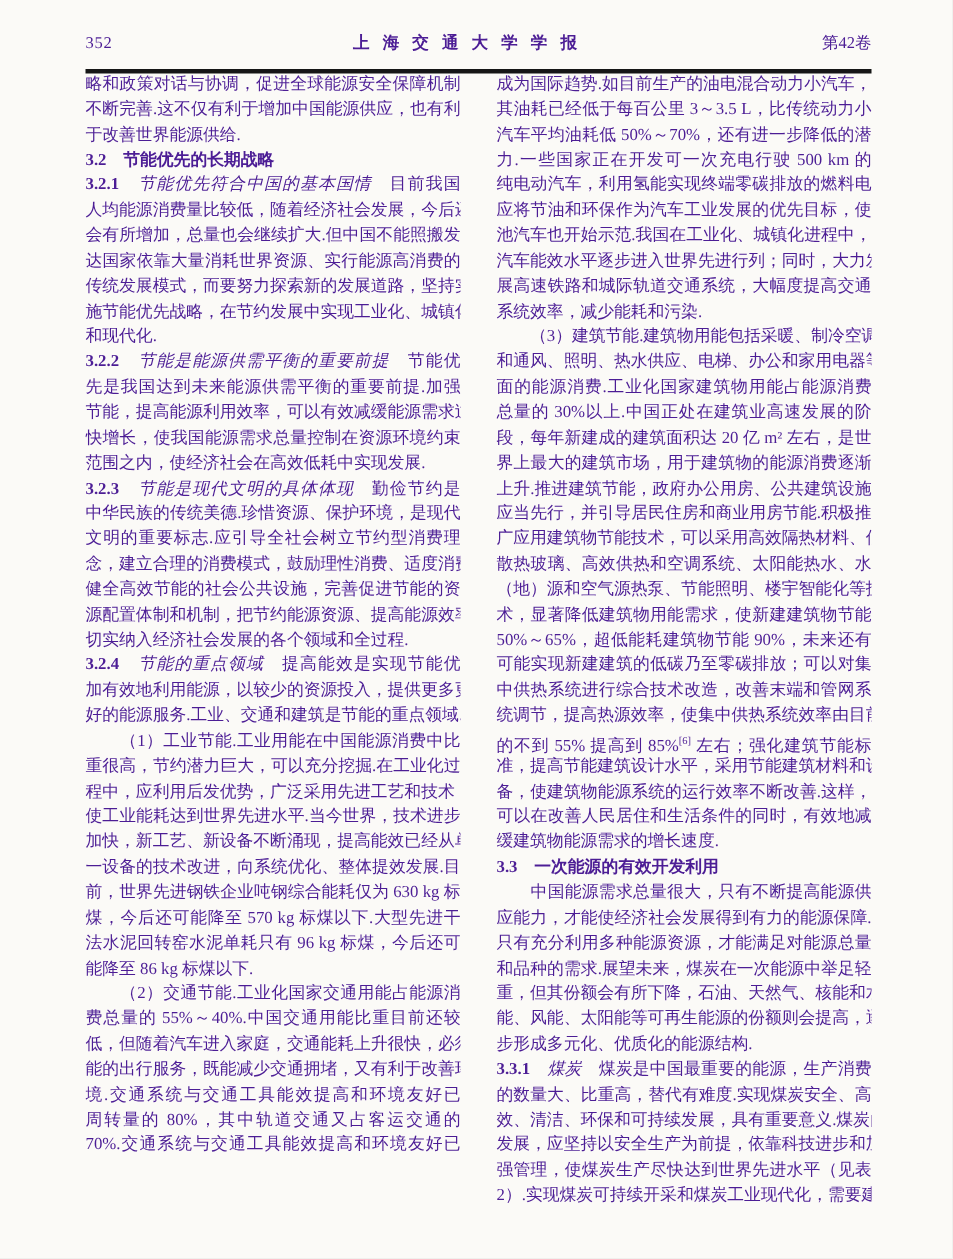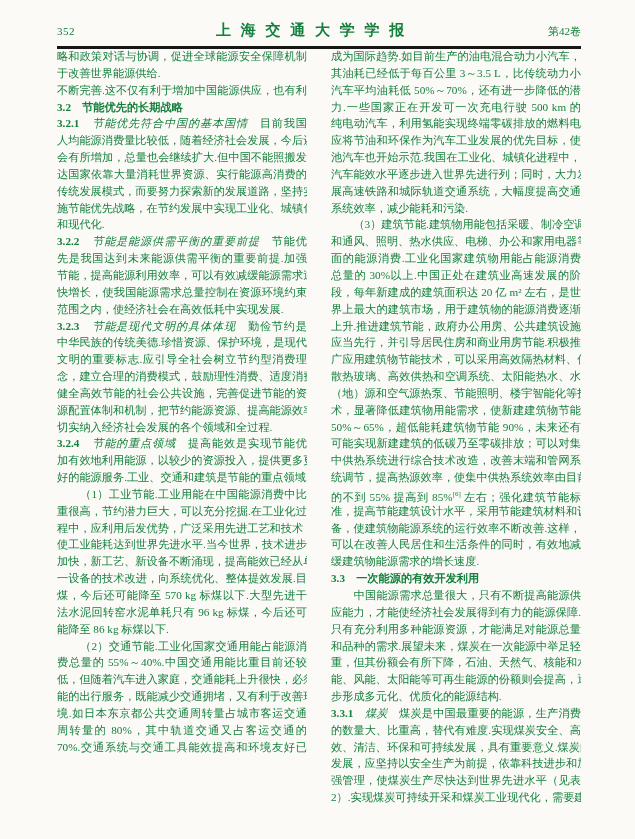--- a/index.html
+++ b/index.html
@@ -2,29 +2,29 @@
 <html><head>
 <meta charset="utf-8">
 <style>
   html,body { margin:0; padding:0; background:#e8e8e6; }
   .page {
     position:relative;
     width:635px; height:839px;
     margin:0 auto;
     background:#fbfaf7;
     font-family:"Liberation Serif","DejaVu Serif",serif;
-    color:#15803d;
+    color:#4c1d95;
     overflow:hidden;
   }
   .header-row {
     position:absolute; left:57px; top:21px; width:524px;
     display:flex; justify-content:space-between; align-items:baseline;
   }
   .page-number { font-size:11px; letter-spacing:0.5px; }
-  .journal-title { font-size:15px; font-weight:bold; letter-spacing:3px; white-space:nowrap; }
+  .journal-title { font-size:11px; font-weight:bold; letter-spacing:3px; white-space:nowrap; }
   .volume-label { font-size:11px;text-align:center; }
   .header-rule {
     position:absolute; left:57px; top:46px; width:524px; height:2.6px;
     background:#161616;
   }
   .col {
     position:absolute; top:48px; width:250px;
   }
   .col-left  { left:57px; }
   .col-right { left:331px; }
@@ -45,22 +45,22 @@
 
 <div class="page">
   <div class="header-row">
     <span class="page-number">352</span>
     <span class="journal-title">上 海 交 通 大 学 学 报</span>
     <span class="volume-label">第42卷</span>
   </div>
   <div class="header-rule"></div>
   <div class="col col-left" id="col-left">
       <div class="line"><span class="seg-regular">略和政策对话与协调，促进全球能源安全保障机制</span></div>
+      <div class="line"><span class="seg-regular">不断完善.这不仅有利于增加中国能源供应，也有利</span></div>
       <div class="line no-just"><span class="seg-regular">于改善世界能源供给.</span></div>
-      <div class="line"><span class="seg-regular">不断完善.这不仅有利于增加中国能源供应，也有利</span></div>
       <div class="line no-just"><span class="seg-bold">3.2　节能优先的长期战略</span></div>
       <div class="line"><span class="seg-bold">3.2.1</span><span class="seg-kai">　节能优先符合中国的基本国情</span><span class="seg-regular">　目前我国</span></div>
       <div class="line"><span class="seg-regular">人均能源消费量比较低，随着经济社会发展，今后还</span></div>
       <div class="line"><span class="seg-regular">会有所增加，总量也会继续扩大.但中国不能照搬发</span></div>
       <div class="line"><span class="seg-regular">达国家依靠大量消耗世界资源、实行能源高消费的</span></div>
       <div class="line"><span class="seg-regular">传统发展模式，而要努力探索新的发展道路，坚持实</span></div>
       <div class="line"><span class="seg-regular">施节能优先战略，在节约发展中实现工业化、城镇化</span></div>
       <div class="line no-just"><span class="seg-regular">和现代化.</span></div>
       <div class="line"><span class="seg-bold">3.2.2</span><span class="seg-kai">　节能是能源供需平衡的重要前提</span><span class="seg-regular">　节能优</span></div>
       <div class="line"><span class="seg-regular">先是我国达到未来能源供需平衡的重要前提.加强</span></div>
@@ -76,28 +76,29 @@
       <div class="line no-just"><span class="seg-regular">切实纳入经济社会发展的各个领域和全过程.</span></div>
       <div class="line"><span class="seg-bold">3.2.4</span><span class="seg-kai">　节能的重点领域</span><span class="seg-regular">　提高能效是实现节能优</span></div>
       <div class="line"><span class="seg-regular">加有效地利用能源，以较少的资源投入，提供更多更</span></div>
       <div class="line no-just"><span class="seg-regular">好的能源服务.工业、交通和建筑是节能的重点领域.</span></div>
       <div class="line"><span class="seg-regular">　　（1）工业节能.工业用能在中国能源消费中比</span></div>
       <div class="line"><span class="seg-regular">重很高，节约潜力巨大，可以充分挖掘.在工业化过</span></div>
       <div class="line"><span class="seg-regular">程中，应利用后发优势，广泛采用先进工艺和技术，</span></div>
       <div class="line"><span class="seg-regular">使工业能耗达到世界先进水平.当今世界，技术进步</span></div>
       <div class="line"><span class="seg-regular">加快，新工艺、新设备不断涌现，提高能效已经从单</span></div>
       <div class="line"><span class="seg-regular">一设备的技术改进，向系统优化、整体提效发展.目</span></div>
+      <div class="line"><span class="seg-regular">前，世界先进钢铁企业吨钢综合能耗仅为 630 kg 标</span></div>
       <div class="line"><span class="seg-regular">煤，今后还可能降至 570 kg 标煤以下.大型先进干</span></div>
       <div class="line"><span class="seg-regular">法水泥回转窑水泥单耗只有 96 kg 标煤，今后还可</span></div>
       <div class="line no-just"><span class="seg-regular">能降至 86 kg 标煤以下.</span></div>
       <div class="line"><span class="seg-regular">　　（2）交通节能.工业化国家交通用能占能源消</span></div>
       <div class="line"><span class="seg-regular">费总量的 55%～40%.中国交通用能比重目前还较</span></div>
       <div class="line"><span class="seg-regular">低，但随着汽车进入家庭，交通能耗上升很快，必须</span></div>
       <div class="line"><span class="seg-regular">能的出行服务，既能减少交通拥堵，又有利于改善环</span></div>
-      <div class="line"><span class="seg-regular">境.如日本东京都公共交通周转量占城市客运交通</span></div>
+      <div class="line"><span class="seg-regular">境.交通系统与交通工具能效提高和环境友好已</span></div>
       <div class="line"><span class="seg-regular">周转量的 80%，其中轨道交通又占客运交通的</span></div>
       <div class="line"><span class="seg-regular">70%.交通系统与交通工具能效提高和环境友好已</span></div>
     </div>
   <div class="col col-right" id="col-right">
       <div class="line"><span class="seg-regular">成为国际趋势.如目前生产的油电混合动力小汽车，</span></div>
       <div class="line"><span class="seg-regular">其油耗已经低于每百公里 3～3.5 L，比传统动力小</span></div>
       <div class="line"><span class="seg-regular">汽车平均油耗低 50%～70%，还有进一步降低的潜</span></div>
       <div class="line"><span class="seg-regular">力.一些国家正在开发可一次充电行驶 500 km 的</span></div>
       <div class="line"><span class="seg-regular">纯电动汽车，利用氢能实现终端零碳排放的燃料电</span></div>
       <div class="line"><span class="seg-regular">应将节油和环保作为汽车工业发展的优先目标，使</span></div>

